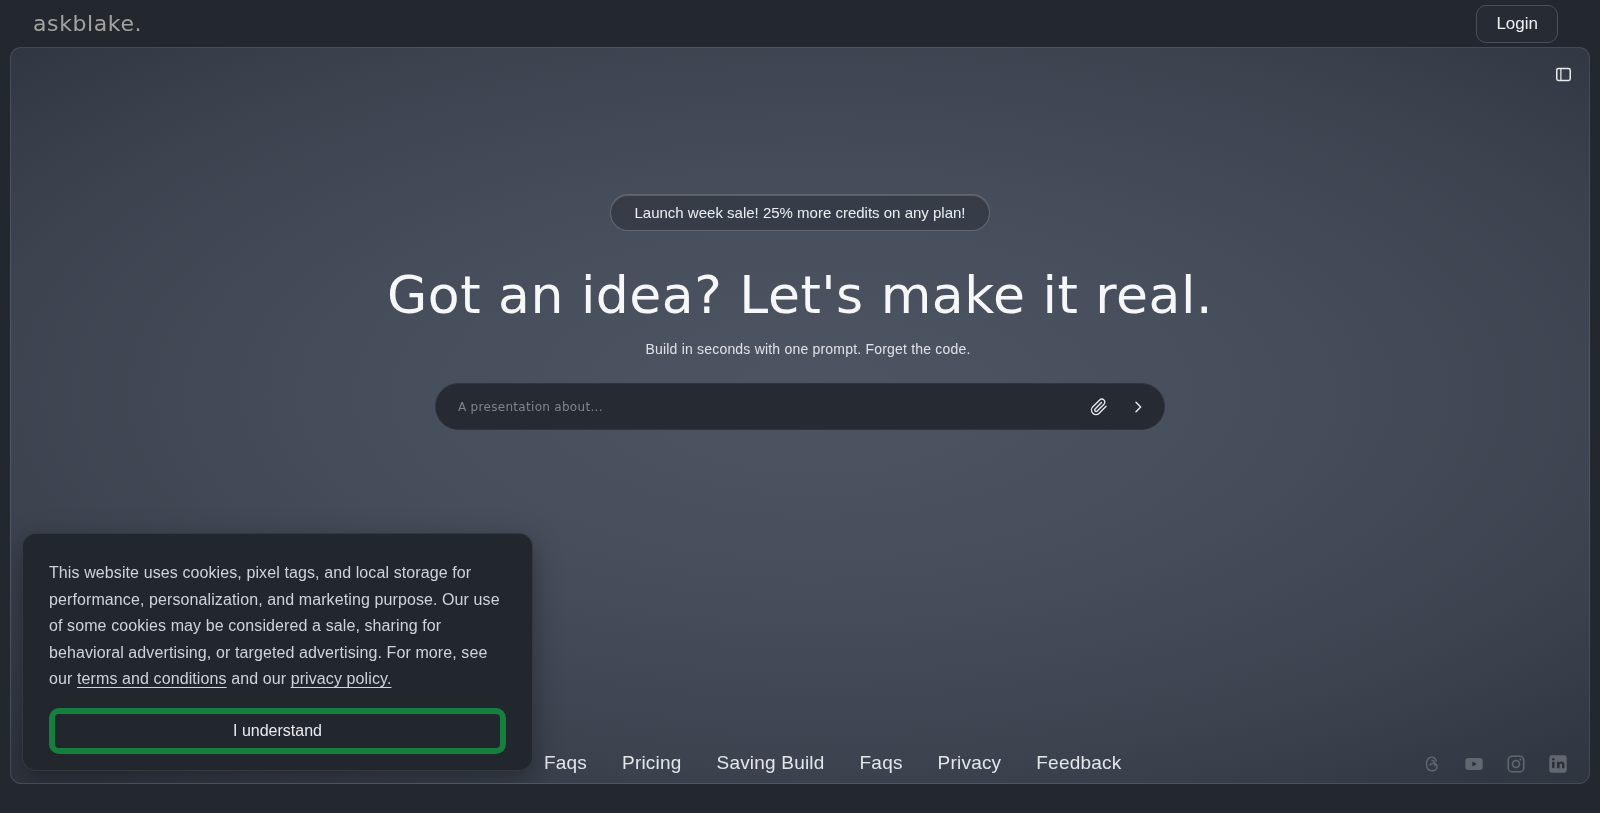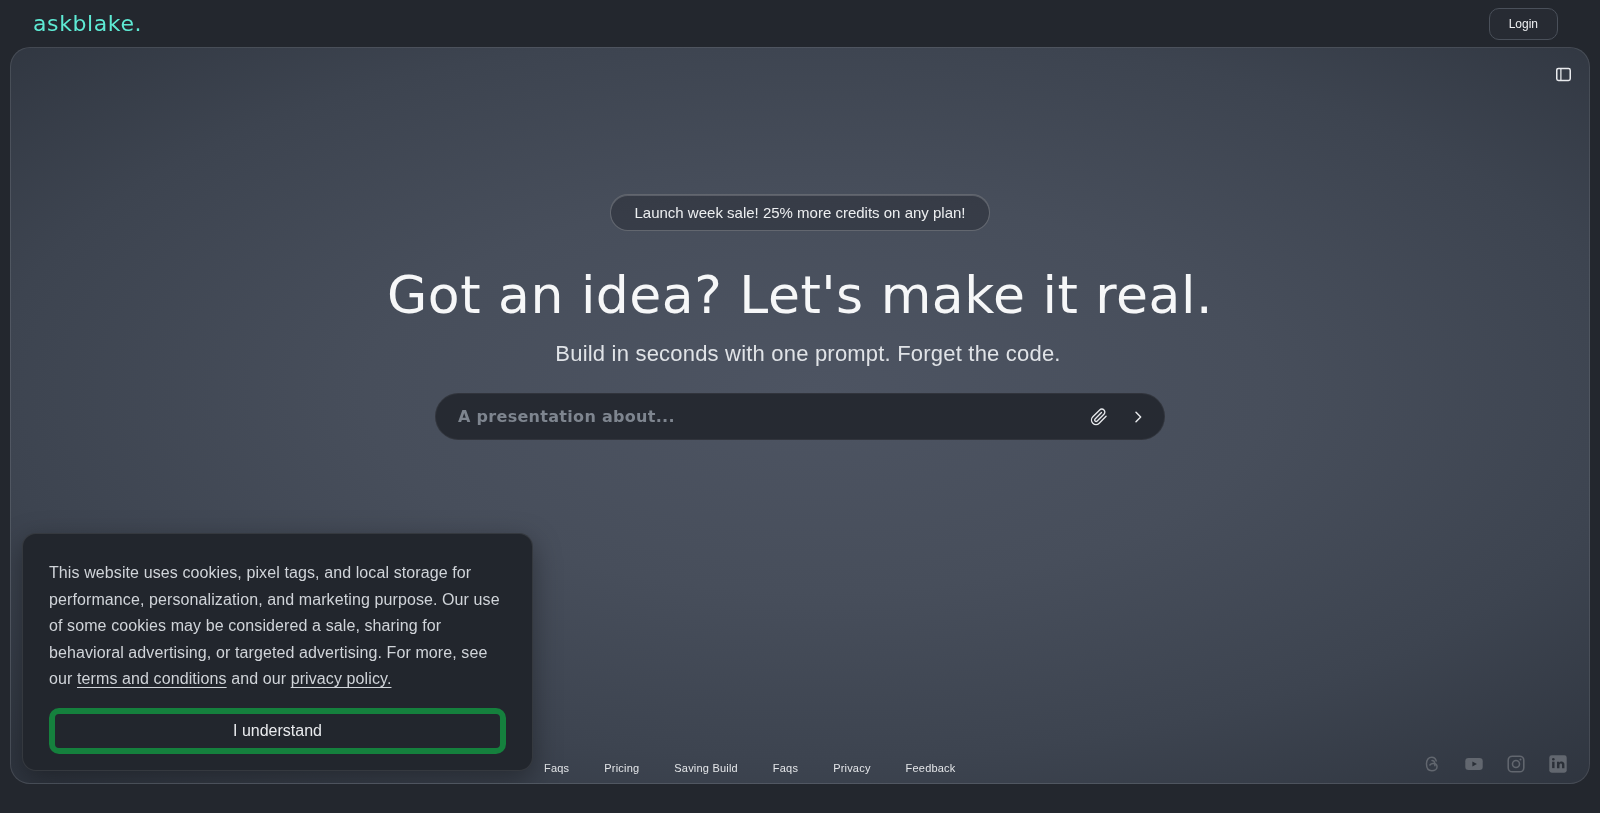--- a/index.html
+++ b/index.html
@@ -11,35 +11,35 @@
     position: relative;
   }
 
   
   .topbar {
     position: absolute; top: 0; left: 0; right: 0; height: 47px;
     display: flex; align-items: center; justify-content: space-between;
     padding: 0 42px 0 33px; box-sizing: border-box;
   }
   .logo {
-    color: #5eead4; font-size: 22px; letter-spacing: 0.6px;
+    color: #a3a3a3; font-size: 22px; letter-spacing: 0.6px;
     font-family: "DejaVu Sans", "Liberation Sans", sans-serif;
     cursor: pointer;
   }
   .login-btn {
     background: #272b33; color: #eef0f2;
     border: 1px solid #4a505a; border-radius: 10px;
-    font-size: 12px; font-family: inherit;
+    font-size: 17px; font-family: inherit;
     padding: 8px 19px; cursor: pointer;
   }
 
   
   .panel {
     position: absolute; left: 10px; right: 10px; top: 47px; bottom: 29px;
-    border-radius: 20px;
+    border-radius: 11px;
     border: 1px solid rgba(255,255,255,0.10);
     background:
       radial-gradient(95% 90% at 51% 47%,
         #4d5462 0%, #474e5b 30%, #3d4450 55%, #2e343e 80%, #262b33 100%);
     box-sizing: border-box;
     overflow: hidden;
   }
   .panel-toggle {
     position: absolute; top: 13px; right: 13px;
     width: 26px; height: 26px;
@@ -63,50 +63,49 @@
     margin-bottom: 18px;
   }
   .hero h1 {
     margin: 16px 0 16px 0;
     color: #f6f7f8; font-size: 52px; font-weight: 400;
     letter-spacing: 0.5px;
     font-family: "DejaVu Sans", "Liberation Sans", sans-serif;
   }
   .hero .subtitle {
     margin: 0 0 26px 16px;
-    color: #e0e3e7; font-size: 22px; letter-spacing: 0.2px;
+    color: #e0e3e7; font-size: 14px; letter-spacing: 0.2px;
   }
   .prompt-bar {
     width: 730px; height: 47px;
     background: #262a32;
     border: 1px solid rgba(255,255,255,0.05);
     border-radius: 24px;
     display: flex; align-items: center;
     padding: 0 14px 0 20px; box-sizing: border-box;
   }
   .prompt-bar input {
     flex: 1; background: transparent; border: none; outline: none;
-    color: #d8dbdf; font-size: 16px; letter-spacing: 0.3px;
+    color: #d8dbdf; font-size: 12px; letter-spacing: 0.3px;
     font-family: "DejaVu Sans", "Liberation Sans", sans-serif;
-    font-weight: bold;
   }
   .prompt-bar input::placeholder { color: #7e858f; opacity: 1; }
   .icon-btn {
     background: transparent; border: none; padding: 4px; cursor: pointer;
     color: #e6e8eb; display: flex; align-items: center; justify-content: center;
   }
   .icon-btn + .icon-btn { margin-left: 14px; }
 
   
   .footer-links {
     position: absolute; left: 533px; bottom: 9px;
     display: flex; gap: 35px; align-items: center;
   }
   .footer-links a {
-    color: #e4e6e9; font-size: 11px; text-decoration: none;
+    color: #e4e6e9; font-size: 19px; text-decoration: none;
     letter-spacing: 0.2px; cursor: pointer; margin-top: 41px;
   }
   .social {
     position: absolute; right: 20px; bottom: 8px;
     display: flex; gap: 20px; align-items: center;
   }
   .social-btn {
     background: transparent; border: none; padding: 0; cursor: pointer;
     color: #62676f; width: 22px; height: 22px;
     display: flex; align-items: center; justify-content: center;

